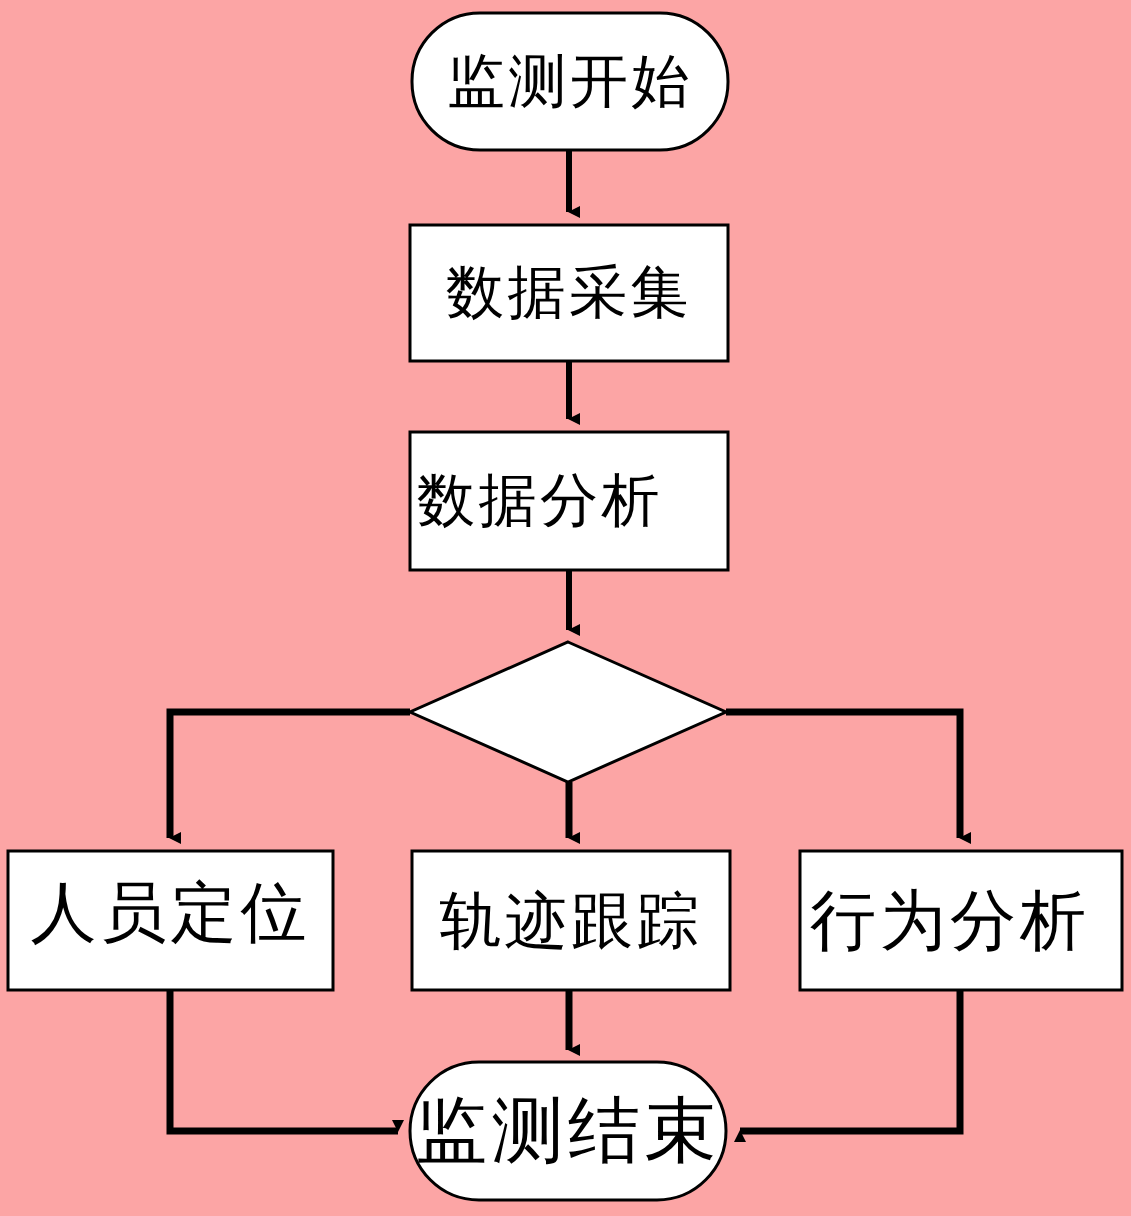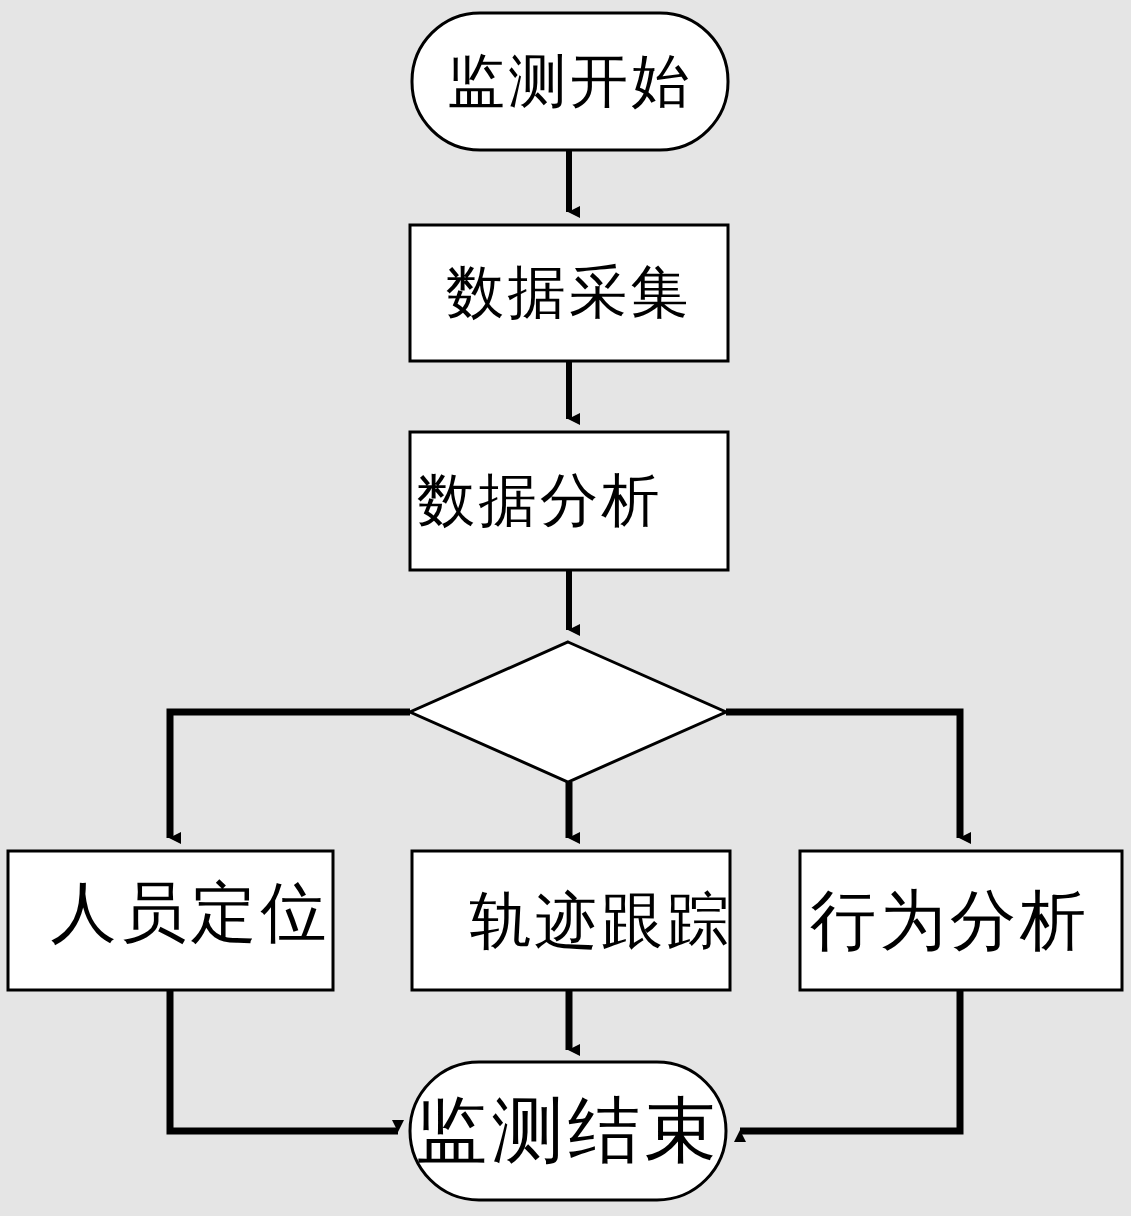--- a/index.html
+++ b/index.html
@@ -7,21 +7,21 @@
     padding: 0;
     background: #ffffff;
   }
   body {
     font-family: "DejaVu Sans", "Liberation Sans", sans-serif;
   }
   #flowchart-canvas {
     position: relative;
     width: 1131px;
     height: 1216px;
-    background: #e5e5e5;
+    background: #fca5a5;
     overflow: hidden;
   }
   #flow-svg {
     position: absolute;
     left: 0;
     top: 0;
     width: 1131px;
     height: 1216px;
   }
   .node-label {
@@ -31,22 +31,22 @@
     justify-content: center;
     color: #000000;
     white-space: nowrap;
     letter-spacing: 0.06em;
     pointer-events: none;
   }
   .lbl-start   { left: 412px; top: 13px;   width: 316px; height: 137px; font-size: 58px; }
   .lbl-collect { left: 410px; top: 225px;  width: 318px; height: 136px; font-size: 58px; text-align: right; }
   .lbl-analyze { left: 410px; top: 432px;  width: 260px; height: 138px; font-size: 58px; }
   .lbl-branch  { left: 410px; top: 642px;  width: 316px; height: 140px; font-size: 57px; }
-  .lbl-left    { left: 8px;   top: 851px;  width: 325px; height: 124px; font-size: 66px; margin-left: 20px; }
-  .lbl-mid     { left: 412px; top: 851px;  width: 318px; height: 139px; font-size: 62px; padding-left: 30px; }
+  .lbl-left    { left: 8px;   top: 851px;  width: 325px; height: 124px; font-size: 66px; }
+  .lbl-mid     { left: 412px; top: 851px;  width: 318px; height: 139px; font-size: 62px; }
   .lbl-right   { left: 800px; top: 851px;  width: 300px; height: 139px; font-size: 66px; }
   .lbl-end     { left: 410px; top: 1062px; width: 316px; height: 138px; font-size: 72px; }
 </style>
 </head>
 <body>
 
 <div id="flowchart-canvas">
 
   <svg id="flow-svg" viewBox="0 0 1131 1216">
     <defs>

